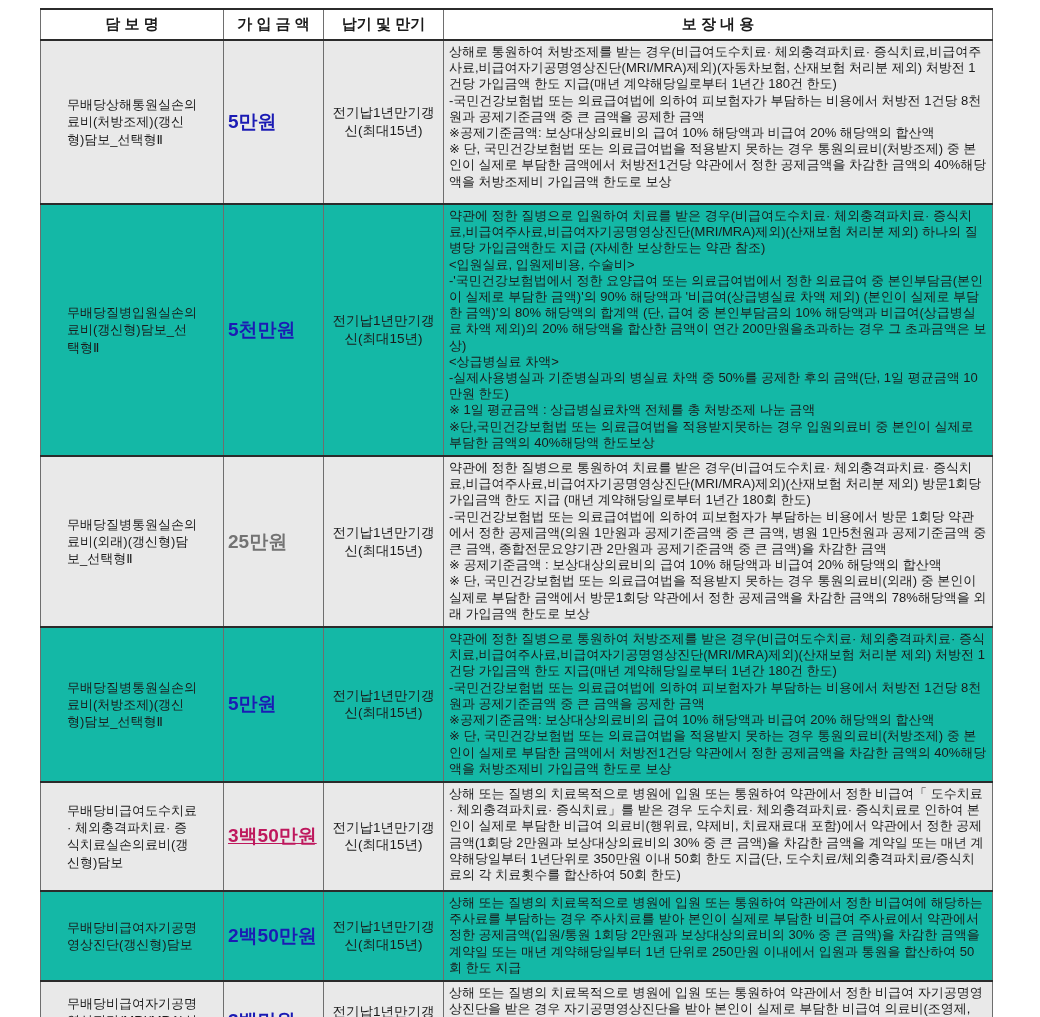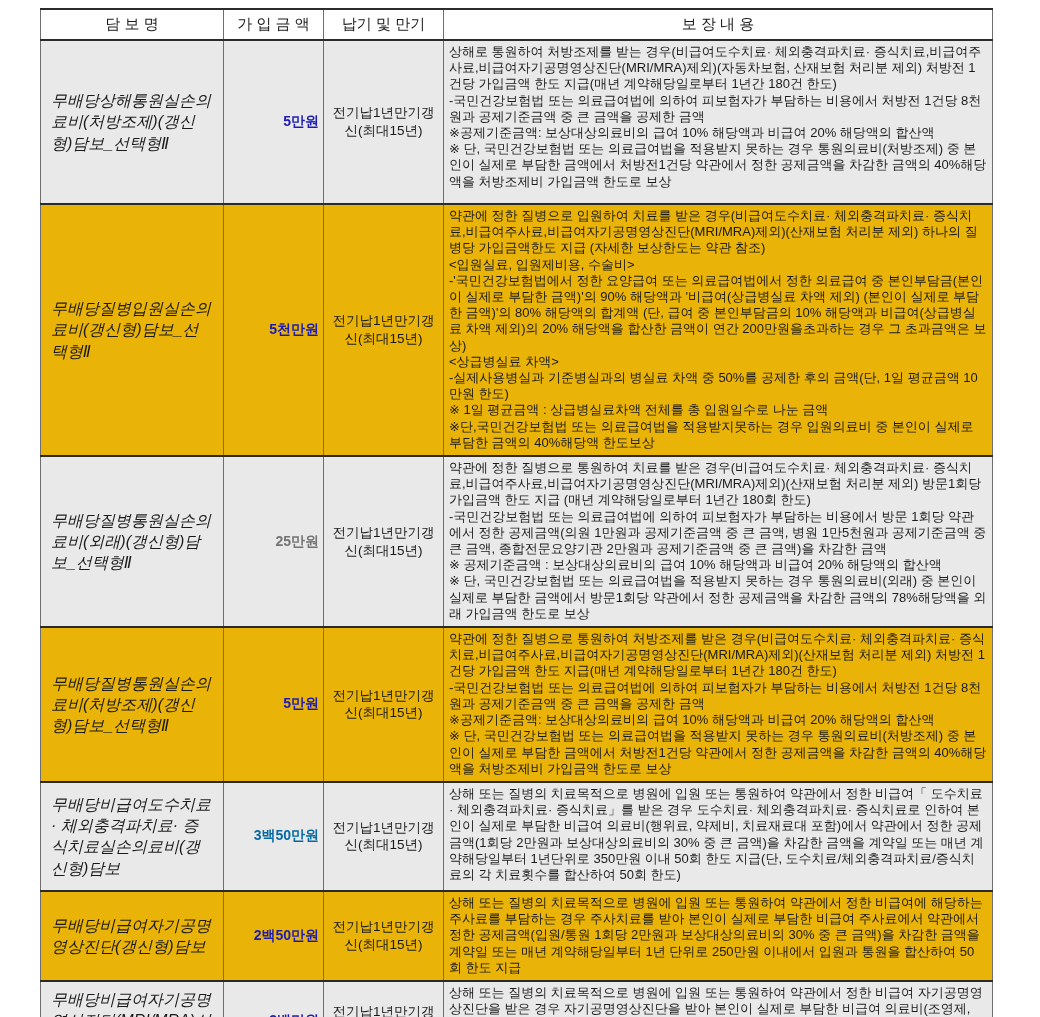--- a/index.html
+++ b/index.html
@@ -28,46 +28,45 @@
   col.col-name   { width: 183px; }
   col.col-amount { width: 100px; }
   col.col-term   { width: 120px; }
   col.col-detail { width: 549px; }
   th {
     border: 1px solid #6e6e6e;
     border-top: 2px solid #2b2b2b;
     border-bottom: 2px solid #2b2b2b;
     height: 25px;
     font-size: 15px;
-    font-weight: normal;
+    font-weight: bold;
     background: #ffffff;
     text-align: center;
     padding: 2px 4px;
   }
   td {
     border: 1px solid #6e6e6e;
     border-top: 2px solid #2b2b2b;
     border-bottom: 2px solid #2b2b2b;
     vertical-align: middle;
-    background: #eab308;
+    background: #14b8a6;
     box-sizing: border-box;
   }
   tr.alt td { background: #e9e9e9; margin-top: 24px; }
   td.c-name {
-    font-size: 16px;
+    font-size: 13px;
     line-height: 1.32;
     text-align: left;
-    padding: 4px 10px;
+    padding: 4px 26px;
     word-break: break-all;
-    font-style: italic;
   }
   td.c-amount {
-    text-align: right;
+    text-align: left;
     font-weight: bold;
-    font-size: 14px;
+    font-size: 19px;
     padding: 2px 4px;
   }
   td.c-term {
     text-align: center;
     font-size: 13.5px;
     line-height: 1.32;
     padding: 2px 8px;
     word-break: break-all;
   }
   td.c-details {
@@ -114,21 +113,21 @@
         <tr style="height: 243px;">
           <td class="c-name">무배당질병입원실손의료비(갱신형)담보_선택형Ⅱ</td>
           <td class="c-amount" style="color: rgb(27, 27, 180);">5천만원</td>
           <td class="c-term">전기납1년만기갱신(최대15년)</td>
           <td class="c-details">
             <div>약관에 정한 질병으로 입원하여 치료를 받은 경우(비급여도수치료· 체외충격파치료· 증식치료,비급여주사료,비급여자기공명영상진단(MRI/MRA)제외)(산재보험 처리분 제외) 하나의 질병당 가입금액한도 지급 (자세한 보상한도는 약관 참조)</div>
             <div>&lt;입원실료, 입원제비용, 수술비&gt;</div>
             <div>-'국민건강보험법에서 정한 요양급여 또는 의료급여법에서 정한 의료급여 중 본인부담금(본인이 실제로 부담한 금액)'의 90% 해당액과 '비급여(상급병실료 차액 제외) (본인이 실제로 부담한 금액)'의 80% 해당액의 합계액 (단, 급여 중 본인부담금의 10% 해당액과 비급여(상급병실료 차액 제외)의 20% 해당액을 합산한 금액이 연간 200만원을초과하는 경우 그 초과금액은 보상)</div>
             <div>&lt;상급병실료 차액&gt;</div>
             <div>-실제사용병실과 기준병실과의 병실료 차액 중 50%를 공제한 후의 금액(단, 1일 평균금액 10만원 한도)</div>
-            <div>※ 1일 평균금액 : 상급병실료차액 전체를 총 입원일수로 나눈 금액</div>
+            <div>※ 1일 평균금액 : 상급병실료차액 전체를 총 처방조제 나눈 금액</div>
             <div>※단,국민건강보험법 또는 의료급여법을 적용받지못하는 경우 입원의료비 중 본인이 실제로 부담한 금액의 40%해당액 한도보상</div>
           </td>
         </tr>
         <tr class="alt" style="height: 162px;">
           <td class="c-name">무배당질병통원실손의료비(외래)(갱신형)담보_선택형Ⅱ</td>
           <td class="c-amount" style="color: #737373;">25만원</td>
           <td class="c-term">전기납1년만기갱신(최대15년)</td>
           <td class="c-details">
             <div>약관에 정한 질병으로 통원하여 치료를 받은 경우(비급여도수치료· 체외충격파치료· 증식치료,비급여주사료,비급여자기공명영상진단(MRI/MRA)제외)(산재보험 처리분 제외) 방문1회당 가입금액 한도 지급 (매년 계약해당일로부터 1년간 180회 한도)</div>
             <div>-국민건강보험법 또는 의료급여법에 의하여 피보험자가 부담하는 비용에서 방문 1회당 약관에서 정한 공제금액(의원 1만원과 공제기준금액 중 큰 금액, 병원 1만5천원과 공제기준금액 중 큰 금액, 종합전문요양기관 2만원과 공제기준금액 중 큰 금액)을 차감한 금액</div>
@@ -142,21 +141,21 @@
           <td class="c-term">전기납1년만기갱신(최대15년)</td>
           <td class="c-details">
             <div>약관에 정한 질병으로 통원하여 처방조제를 받은 경우(비급여도수치료· 체외충격파치료· 증식치료,비급여주사료,비급여자기공명영상진단(MRI/MRA)제외)(산재보험 처리분 제외) 처방전 1건당 가입금액 한도 지급(매년 계약해당일로부터 1년간 180건 한도)</div>
             <div>-국민건강보험법 또는 의료급여법에 의하여 피보험자가 부담하는 비용에서 처방전 1건당 8천원과 공제기준금액 중 큰 금액을 공제한 금액</div>
             <div>※공제기준금액: 보상대상의료비의 급여 10% 해당액과 비급여 20% 해당액의 합산액</div>
             <div>※ 단, 국민건강보험법 또는 의료급여법을 적용받지 못하는 경우 통원의료비(처방조제) 중 본인이 실제로 부담한 금액에서 처방전1건당 약관에서 정한 공제금액을 차감한 금액의 40%해당액을 처방조제비 가입금액 한도로 보상</div>
           </td>
         </tr>
         <tr class="alt" style="height: 109px;">
           <td class="c-name">무배당비급여도수치료· 체외충격파치료· 증식치료실손의료비(갱신형)담보</td>
-          <td class="c-amount" style="color: #0369a1;">3백50만원</td>
+          <td class="c-amount" style="color: #be185d; text-decoration: underline;">3백50만원</td>
           <td class="c-term">전기납1년만기갱신(최대15년)</td>
           <td class="c-details">
             <div>상해 또는 질병의 치료목적으로 병원에 입원 또는 통원하여 약관에서 정한 비급여「 도수치료· 체외충격파치료· 증식치료」를 받은 경우 도수치료· 체외충격파치료· 증식치료로 인하여 본인이 실제로 부담한 비급여 의료비(행위료, 약제비, 치료재료대 포함)에서 약관에서 정한 공제금액(1회당 2만원과 보상대상의료비의 30% 중 큰 금액)을 차감한 금액을 계약일 또는 매년 계약해당일부터 1년단위로 350만원 이내 50회 한도 지급(단, 도수치료/체외충격파치료/증식치료의 각 치료횟수를 합산하여 50회 한도)</div>
           </td>
         </tr>
         <tr style="height: 80px;">
           <td class="c-name">무배당비급여자기공명영상진단(갱신형)담보</td>
           <td class="c-amount" style="color: rgb(27, 27, 180);">2백50만원</td>
           <td class="c-term">전기납1년만기갱신(최대15년)</td>
           <td class="c-details">

